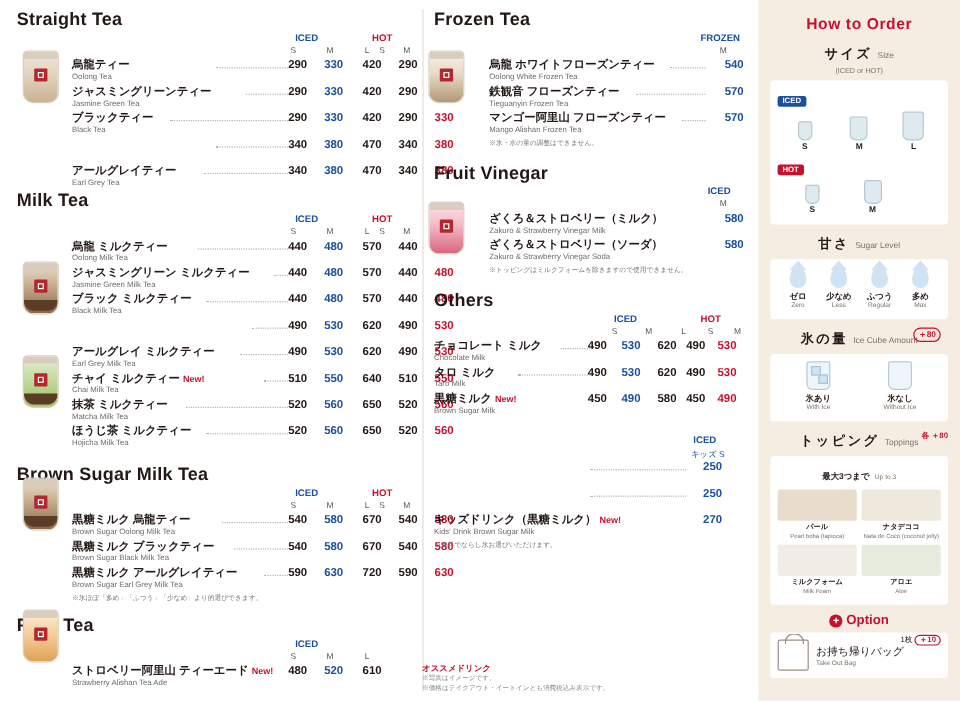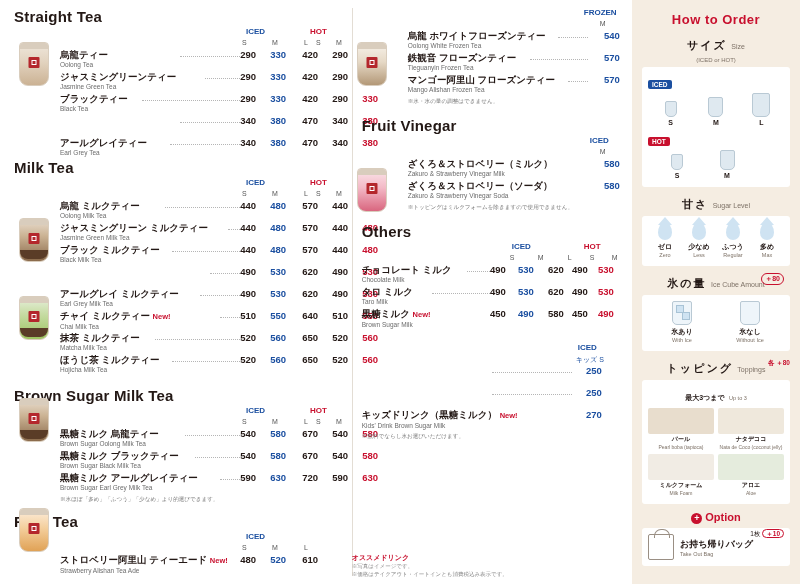--- a/index.html
+++ b/index.html
@@ -101,21 +101,21 @@
   .top-img.n2 { background: #efe8dc; }
   .top-img.n3 { background: #f1ece4; }
   .top-img.n4 { background: #e5ecdd; }
   .top-cell .jpn { font-size: 6px; font-weight: bold; margin-top: 1px; }
   .top-cell .enn { font-size: 5px; color: #7d7166; }
   .option-bar { text-align: center; color: #c8102e; font-weight: bold; font-size: 11px; margin: 6px 0 4px; }
   .option-bar .circ { display: inline-block; width: 11px; height: 11px; border-radius: 50%; background: #c8102e; color: #fff; font-size: 9px; line-height: 11px; margin-right: 3px; }
   .bag-box { background: #fff; border-radius: 3px; padding: 6px; display: flex; align-items: center; gap: 6px; position: relative; }
   .bag { width: 26px; height: 26px; border: 1.5px solid #9a8f84; border-radius: 2px; position: relative; }
   .bag::before { content: ""; position: absolute; top: -6px; left: 5px; width: 14px; height: 8px; border: 1.5px solid #9a8f84; border-bottom: none; border-radius: 7px 7px 0 0; }
-  .bag-txt .jpn { font-size: 9px; font-weight: bold; }
+  .bag-txt .jpn { font-size: 9px; font-weight: normal; }
   .bag-txt .enn { font-size: 5.5px; color: #7d7166; }
   .bag-price { position: absolute; right: 6px; top: 2px; font-size: 6.5px; }
   .bag-price .plus { color: #c8102e; font-weight: bold; border: 1px solid #c8102e; border-radius: 8px; padding: 0 3px; }
 
   .rec { position: absolute; left: 14px; bottom: 6px; font-size: 7px; color: #c8102e; font-weight: bold; }
   .divider-v { position: absolute; left: 352px; top: 8px; bottom: 8px; width: 1px; background: #e3ddd4; }
 </style>
 </head>
 <body>
 
@@ -424,20 +424,21 @@
             <div class="price p-black" style="left:232px;width:26px">610</div>
           </div>
 
         </div>
       </div>
     </div>
 
     <div class="col col-right">
 
       <div>
+        <div class="section-title">Frozen Tea</div>
         <div class="hdr-row">
           <span class="hdr-frozen" style="left:222px">FROZEN</span>
         </div>
         <div class="size-row">
           <span style="left:238px">M</span>
         </div>
         <div class="photo" style="left:0px; top:34px">
           <div class="cup frozen">
               <div class="lid"></div>
               <div class="logo"></div>

